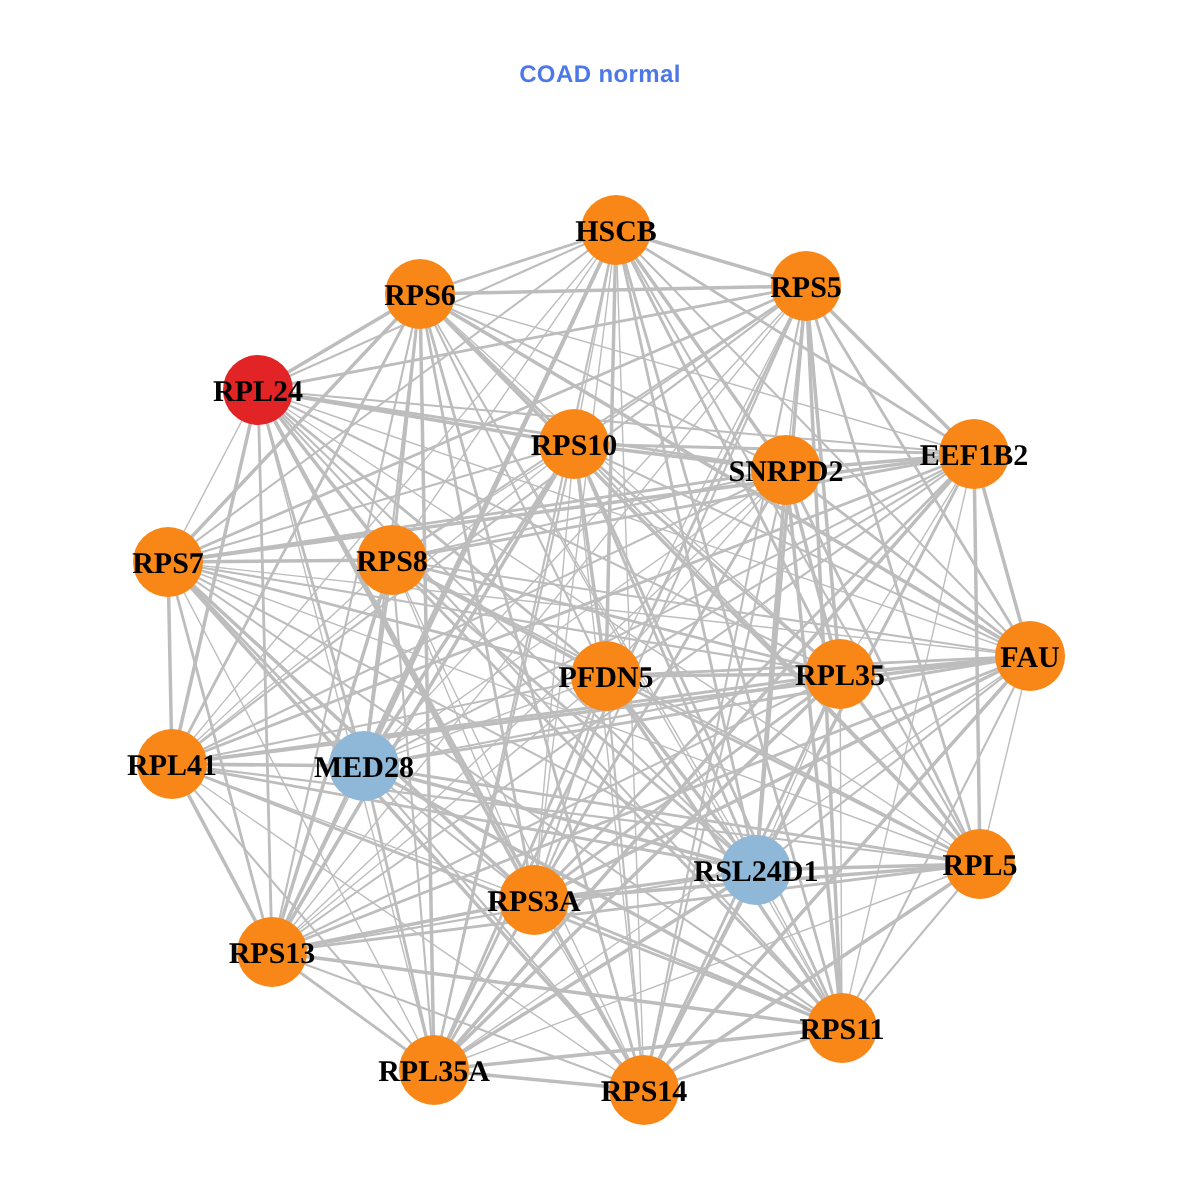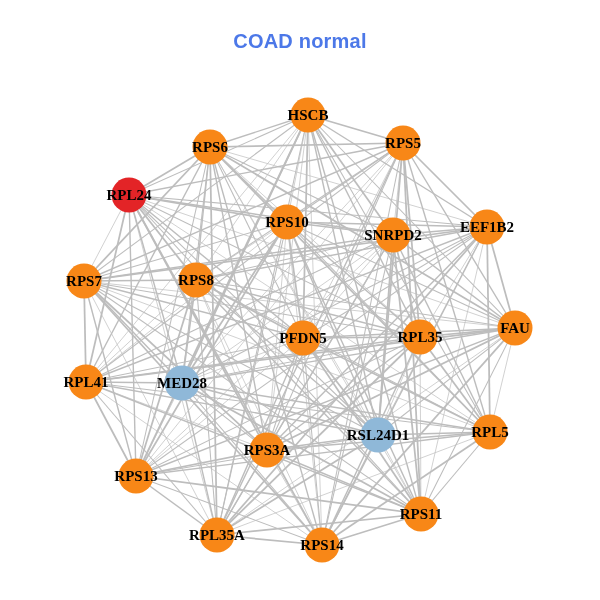--- a/index.html
+++ b/index.html
@@ -7,21 +7,21 @@
     position:relative;
     width:600px;height:600px;
     background:#ffffff;
     overflow:hidden;
     font-family:"Liberation Sans",sans-serif;
   }
   .plot-title{
     position:absolute;
     top:30px;left:0;width:100%;
     text-align:center;
-    font-size:20px;
+    font-size:12px;
     font-weight:bold;
     letter-spacing:0.2px;
   }
   svg{position:absolute;top:0;left:0;}
   .node-label{
     font-family:"Liberation Serif","DejaVu Serif",serif;
     font-weight:bold;
     font-size:15px;
     fill:#000000;
   }

